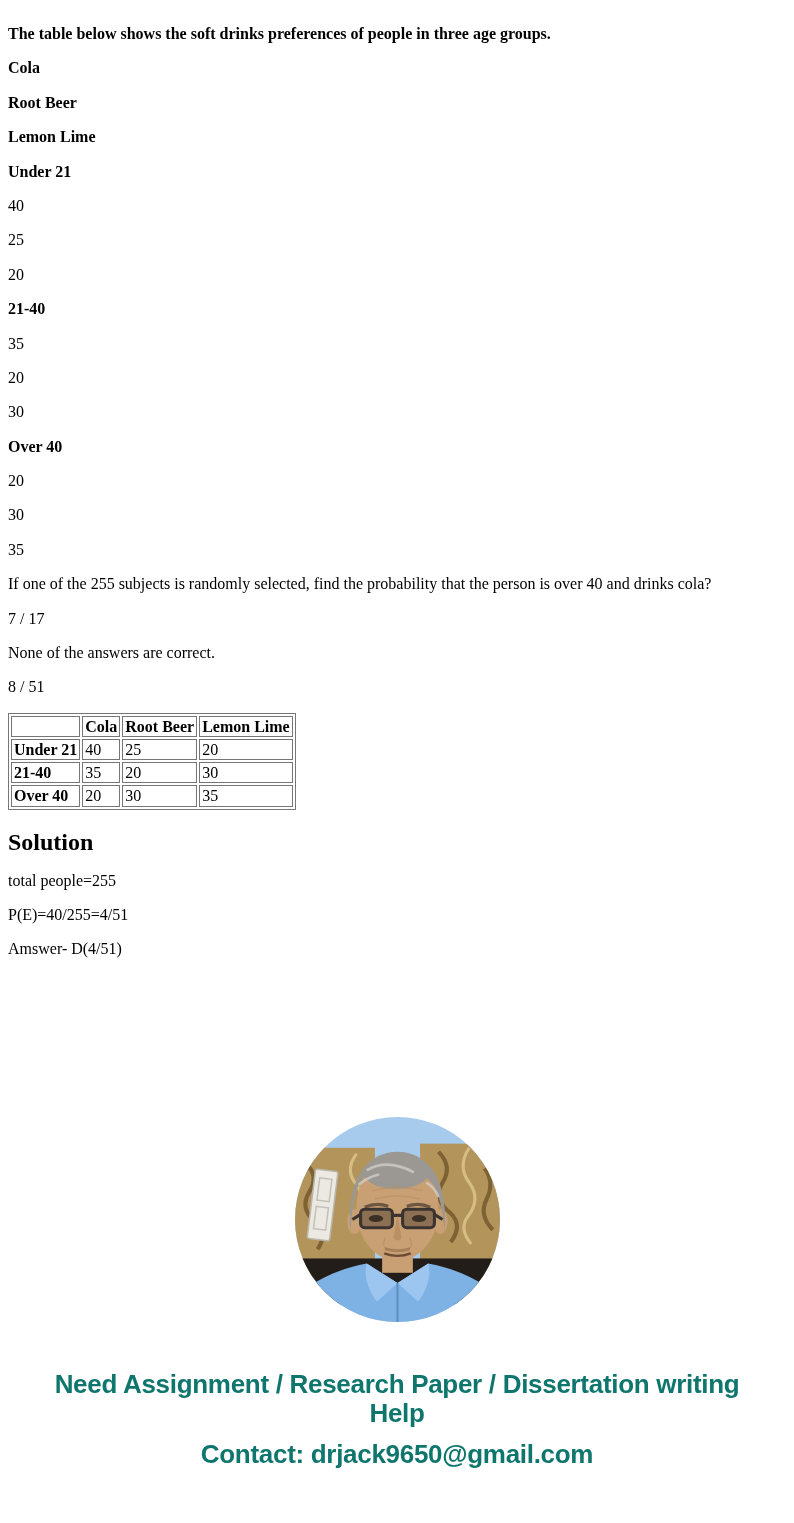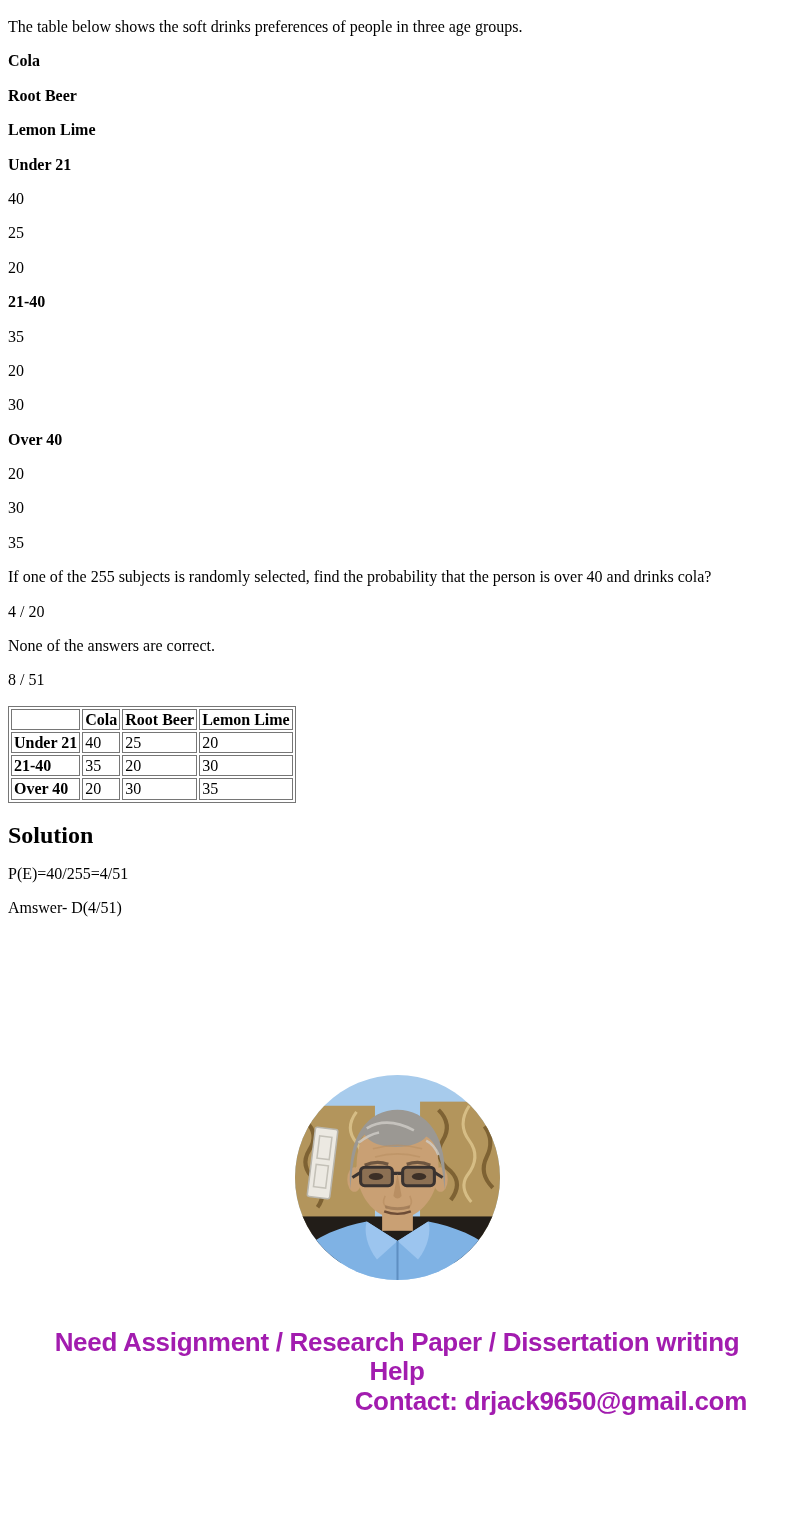--- a/index.html
+++ b/index.html
@@ -6,21 +6,21 @@
   html, body { margin: 0; padding: 0; background: #ffffff; }
   body {
     width: 794px;
     min-height: 1523px;
     font-family: "Liberation Serif", serif;
     font-size: 16px;
     color: #000000;
     padding: 9px 8px 0 8px;
   }
   .doc p { margin: 16px 0; line-height: 1.15; }
-  .doc p:first-child { margin-top: 9px; }
+  .doc p:first-child { margin-top: 16px; font-weight: bold; }
   .b { font-weight: bold; }
 
   table.pref-table {
     border-collapse: separate;
     border-spacing: 2px;
     border: 1px solid #767676;
     margin: 16px 0 0 0;
     font-size: 16px;
   }
   table.pref-table th, table.pref-table td {
@@ -52,23 +52,23 @@
 
   .footer {
     width: 700px;
     margin: 48px auto 0 auto;
     text-align: center;
     font-family: "Liberation Sans", sans-serif;
     font-weight: bold;
     font-size: 26px;
     line-height: 1.12;
     letter-spacing: -0.3px;
-    color: #a21caf;
-  }
-  .footer .contact-line { margin-top: 0; text-align: right; }
+    color: #0f766e;
+  }
+  .footer .contact-line { margin-top: 12px; }
 </style>
 </head>
 <body>
 
 <div class="doc">
 
   <p>The table below shows the soft drinks preferences of people in three age groups.</p>
 
   <p class="b">Cola</p>
   <p class="b">Root Beer</p>
@@ -84,21 +84,21 @@
   <p>20</p>
   <p>30</p>
 
   <p class="b">Over 40</p>
   <p>20</p>
   <p>30</p>
   <p>35</p>
 
   <p>If one of the 255 subjects is randomly selected, find the probability that the person is over 40 and drinks cola?</p>
 
-  <p>4 / 20</p>
+  <p>7 / 17</p>
   <p>None of the answers are correct.</p>
   <p>8 / 51</p>
 
   <table class="pref-table">
     <colgroup>
       <col class="c-rowhdr">
         <col class="c-cola">
         <col class="c-root">
         <col class="c-lemon">
     </colgroup>
@@ -125,20 +125,21 @@
         <th>Over 40</th>
         <td>20</td>
         <td>30</td>
         <td>35</td>
       </tr>
     </tbody>
   </table>
 
   <h3 class="solution-heading">Solution</h3>
 
+  <p>total people=255</p>
   <p>P(E)=40/255=4/51</p>
   <p>Amswer- D(4/51)</p>
 
 </div>
 
 <div class="avatar-wrap">
   <svg width="205" height="205" viewBox="0 0 200 200" aria-hidden="true">
     <defs>
       <clipPath id="avclip">
           <circle cx="100" cy="100" r="100"></circle>

